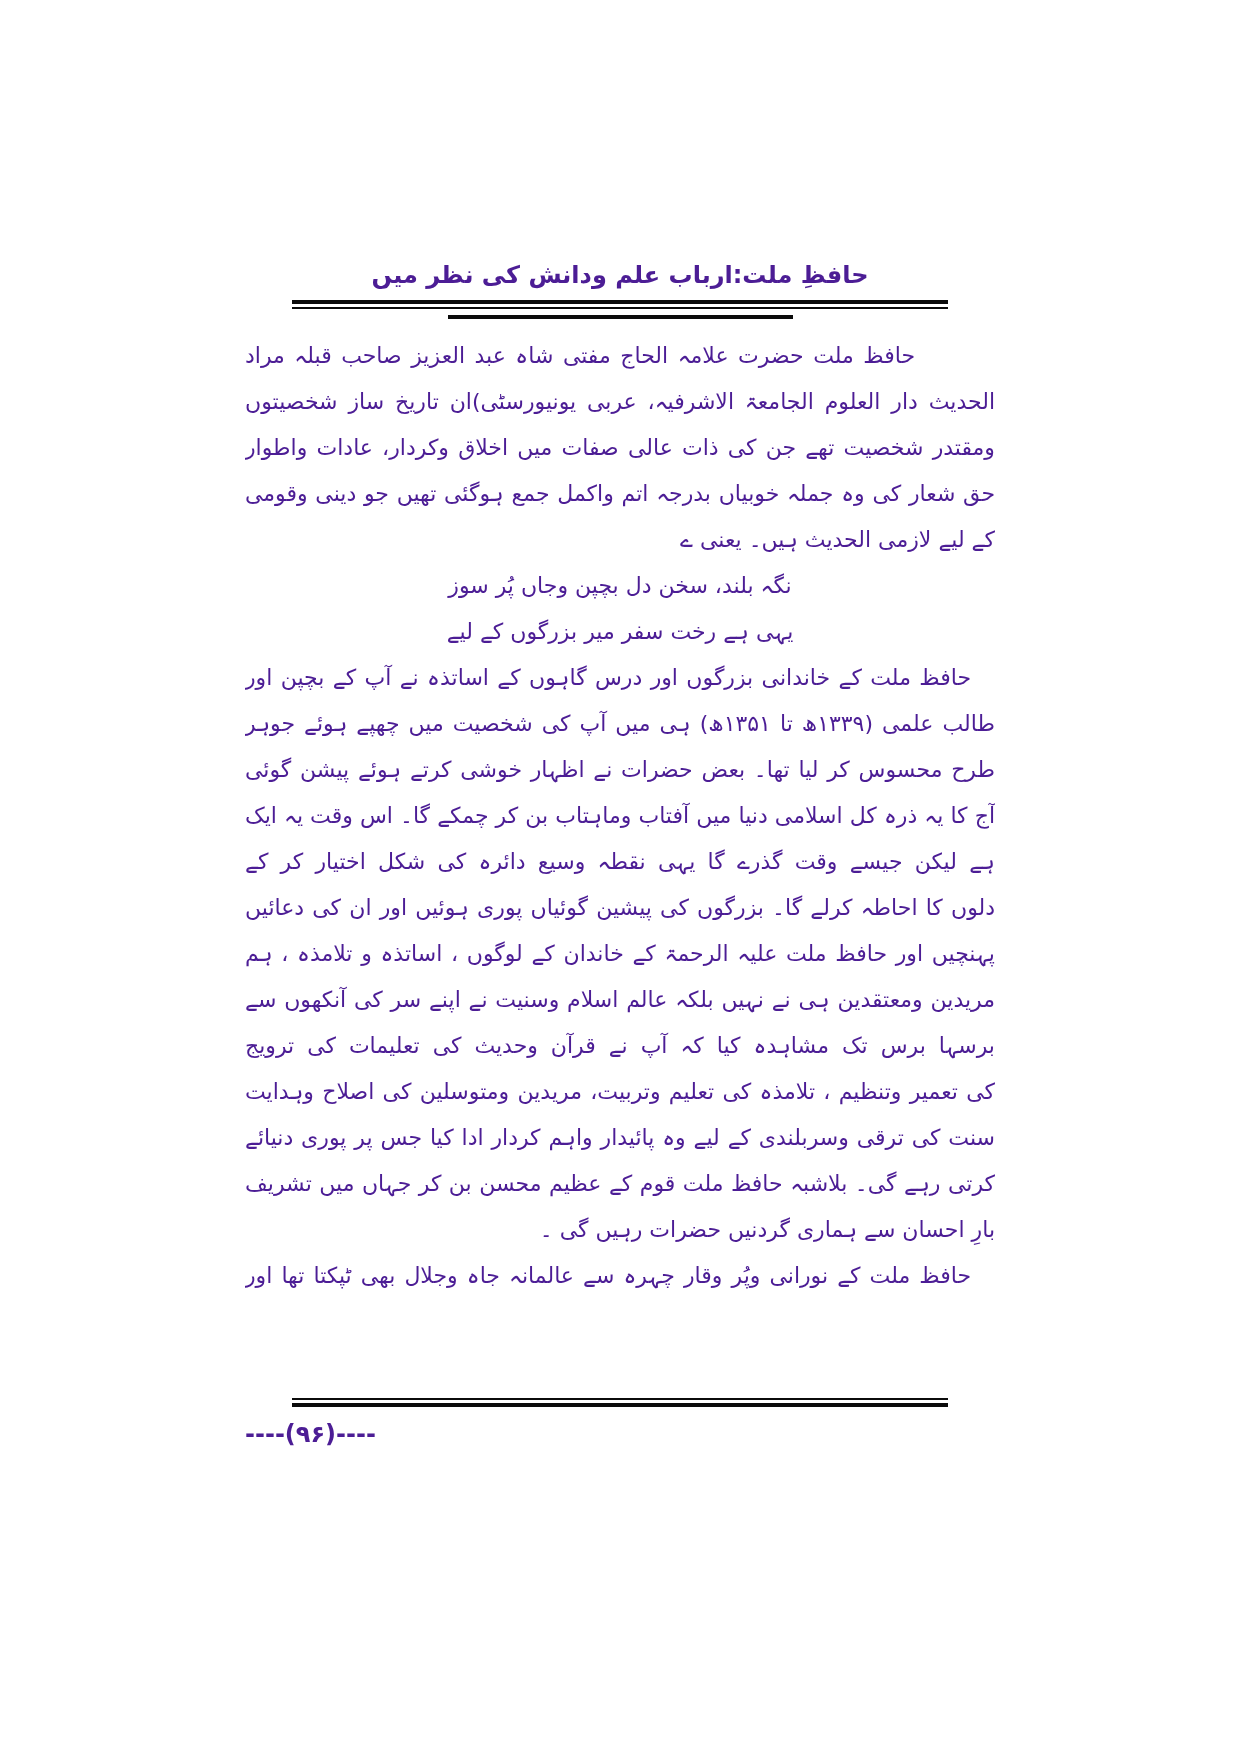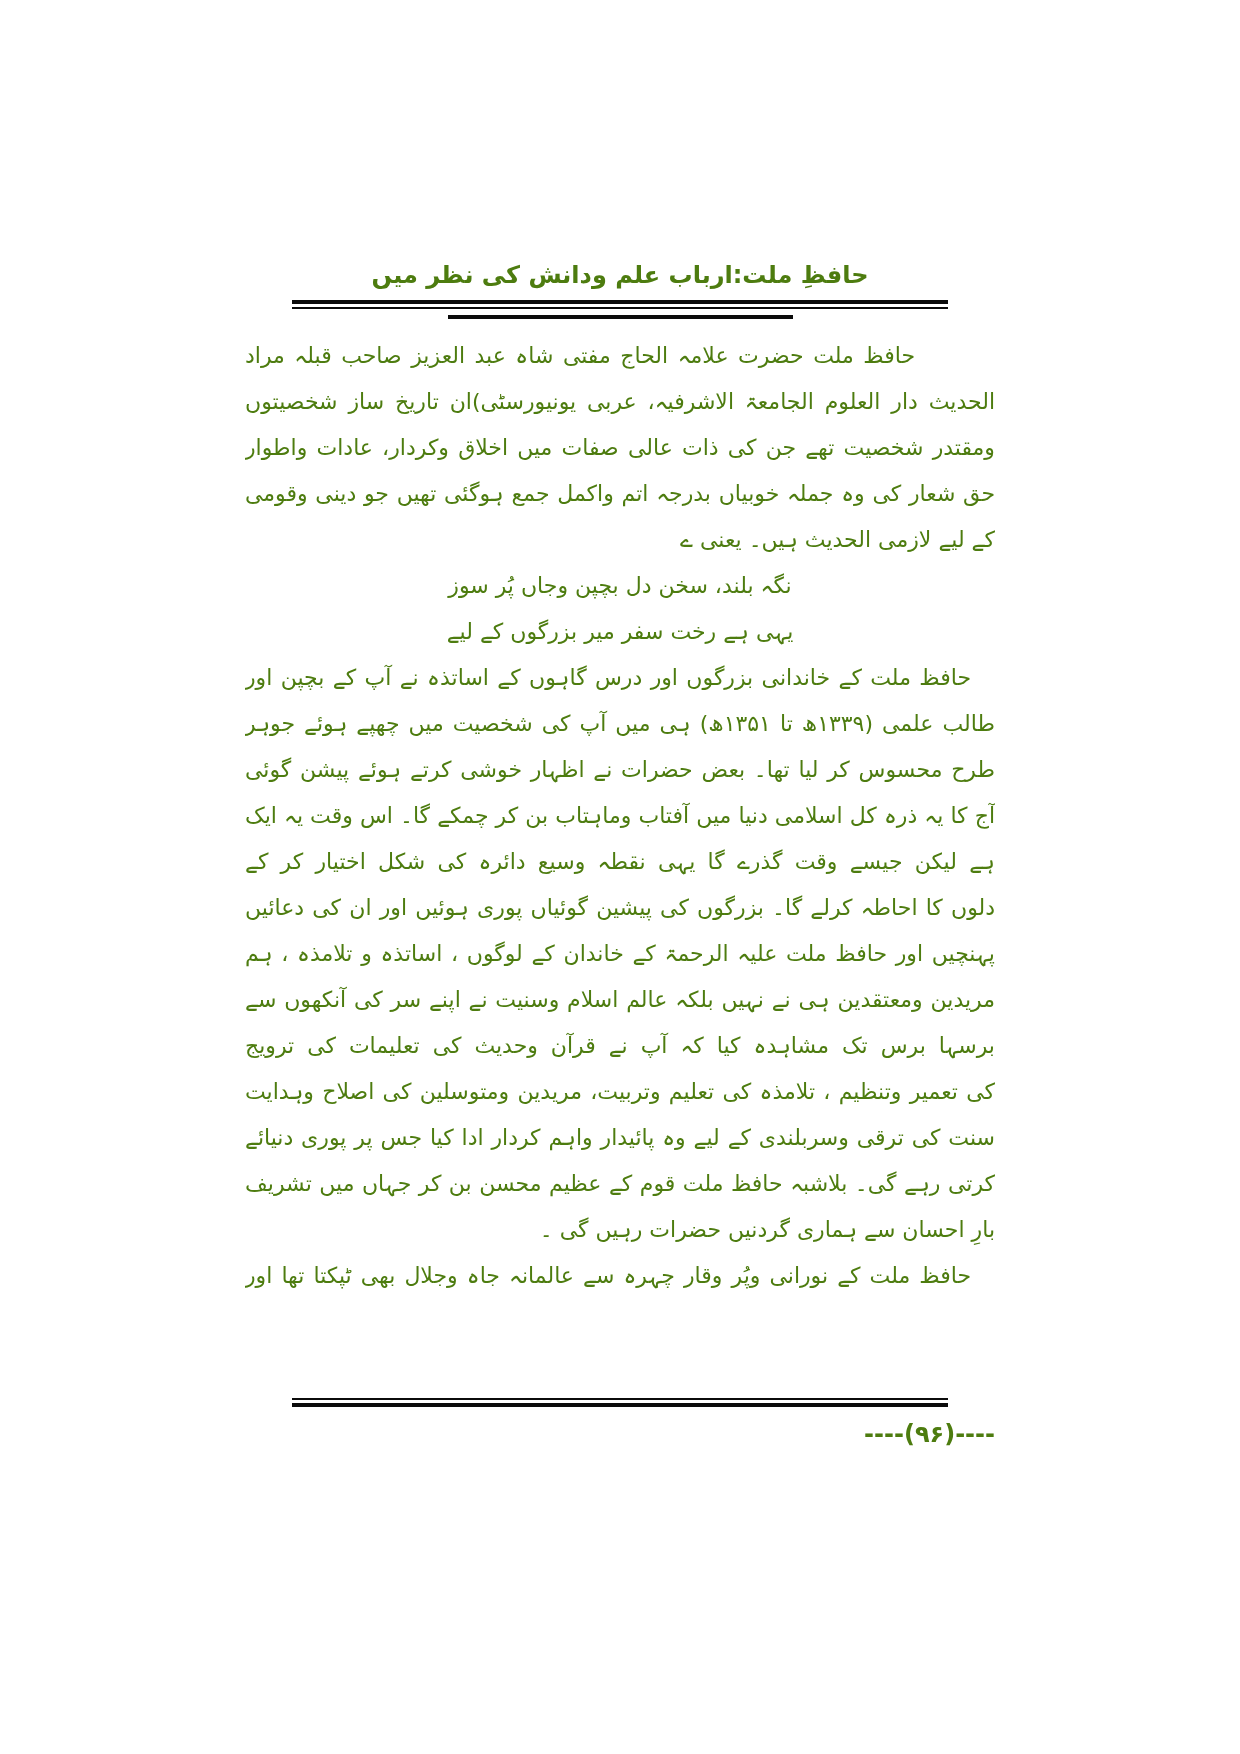--- a/index.html
+++ b/index.html
@@ -5,21 +5,21 @@
   html, body {
     margin: 0;
     padding: 0;
     background: #ffffff;
   }
   .page {
     position: relative;
     width: 1240px;
     height: 1754px;
     background: #ffffff;
-    color: #4d7c0f;
+    color: #4c1d95;
     font-family: "DejaVu Sans", sans-serif;
     overflow: hidden;
   }
   .content {
     position: absolute;
     top: 258px;
     left: 245px;
     width: 750px;
     direction: rtl;
   }
@@ -81,21 +81,21 @@
     text-align-last: center;
   }
   .footer {
     position: absolute;
     top: 1398px;
     left: 245px;
     width: 750px;
     direction: rtl;
   }
   .page-number-line {
-    text-align: right;
+    text-align: left;
     font-size: 24px;
     line-height: 34px;
     font-weight: bold;
     margin-top: 10px;
     letter-spacing: 1px;
   }
 </style>
 </head>
 <body>
 

